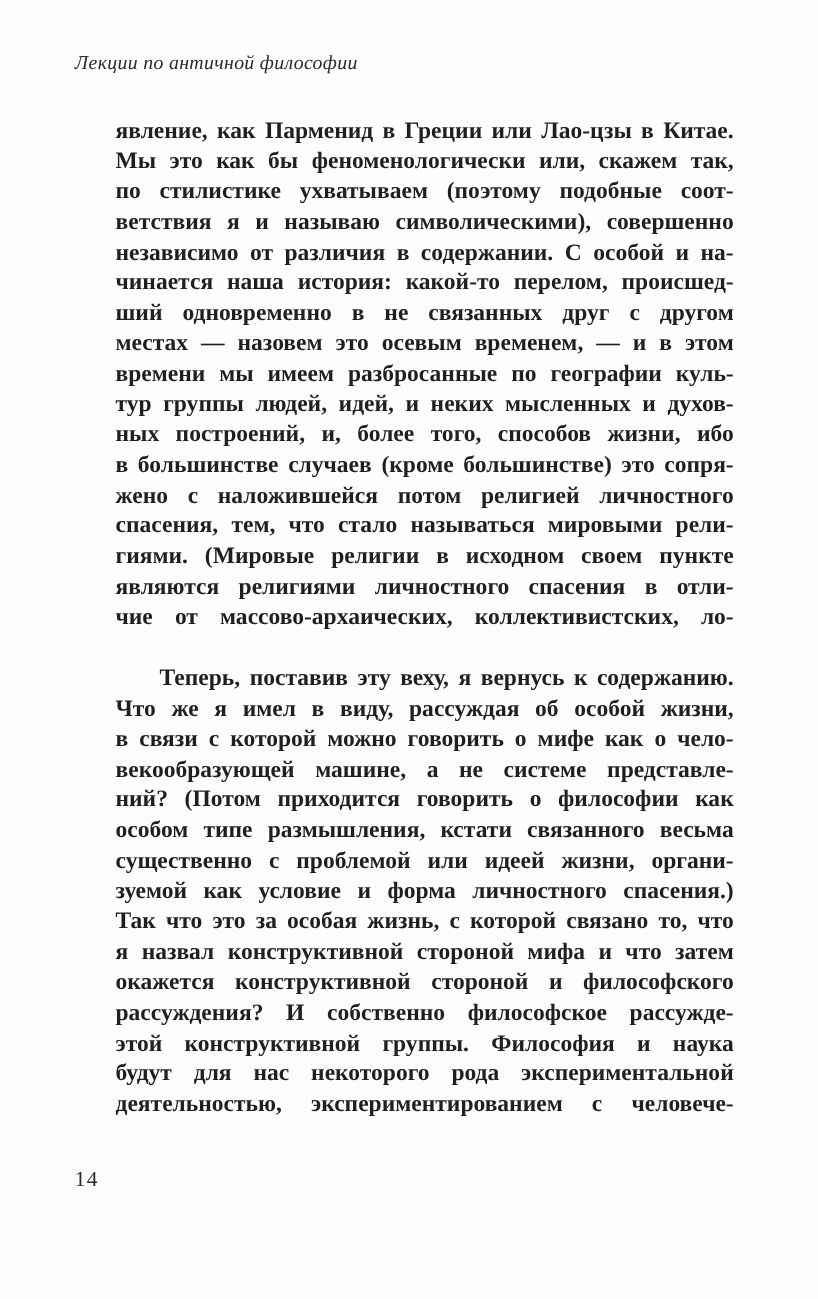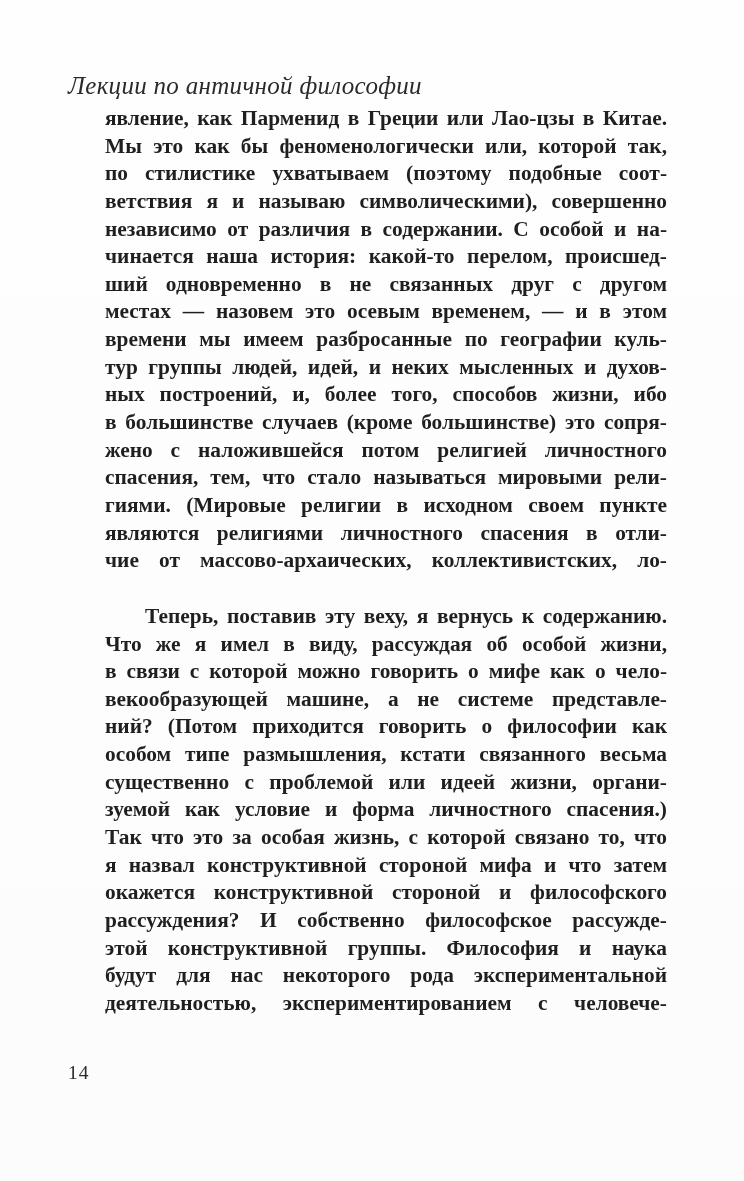--- a/index.html
+++ b/index.html
@@ -16,22 +16,22 @@
     overflow: hidden;
   }
   .scan-page {
     position: absolute;
     inset: 0;
     background: linear-gradient(180deg, #fefefe 0%, #fcfcfc 100%);
   }
   .running-header {
     position: absolute;
     left: 68px;
-    top: 72px;
-    font-size: 25px;
+    top: 47px;
+    font-size: 18px;
     font-style: italic;
     color: #2a2a2a;
     letter-spacing: 0.3px;
     white-space: nowrap;
   }
   .text-block {
     position: absolute;
     left: 105px;
     top: 105px;
     width: 562px;
@@ -65,21 +65,21 @@
 </style>
 </head>
 <body>
 
 <div class="scan-page">
 
   <div class="running-header">Лекции по античной философии</div>
 
   <div class="text-block">
     <div class="text-line">явление, как Парменид в Греции или Лао-цзы в Китае.</div>
-    <div class="text-line">Мы это как бы феноменологически или, которой так,</div>
+    <div class="text-line">Мы это как бы феноменологически или, скажем так,</div>
     <div class="text-line">по стилистике ухватываем (поэтому подобные соот-</div>
     <div class="text-line">ветствия я и называю символическими), совершенно</div>
     <div class="text-line">независимо от различия в содержании. С особой и на-</div>
     <div class="text-line">чинается наша история: какой-то перелом, происшед-</div>
     <div class="text-line">ший одновременно в не связанных друг с другом</div>
     <div class="text-line">местах — назовем это осевым временем, — и в этом</div>
     <div class="text-line">времени мы имеем разбросанные по географии куль-</div>
     <div class="text-line">тур группы людей, идей, и неких мысленных и духов-</div>
     <div class="text-line">ных построений, и, более того, способов жизни, ибо</div>
     <div class="text-line">в большинстве случаев (кроме большинстве) это сопря-</div>

